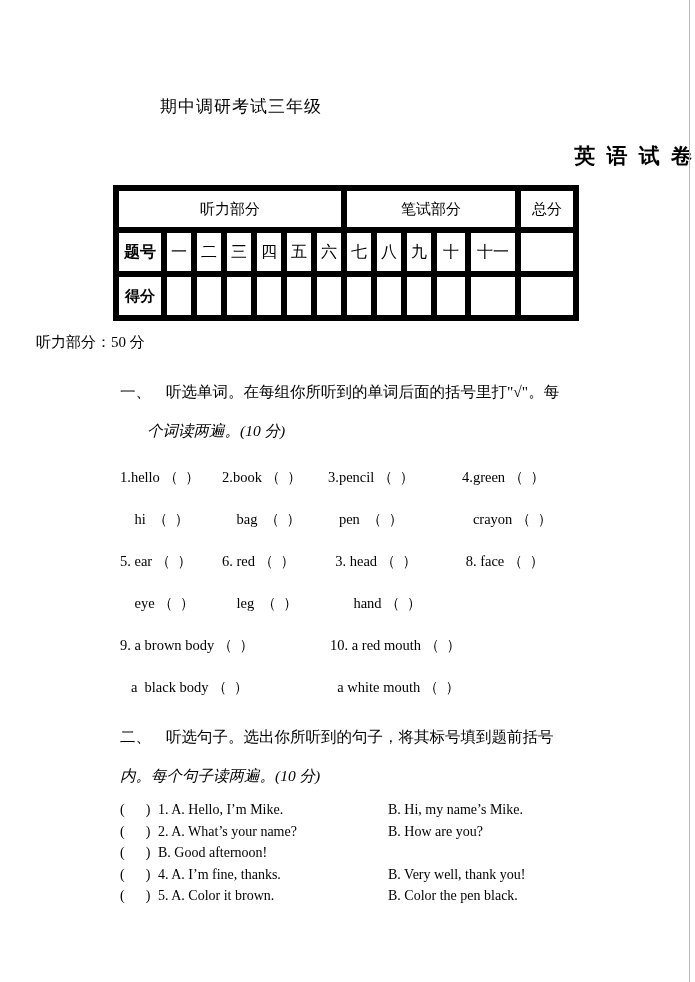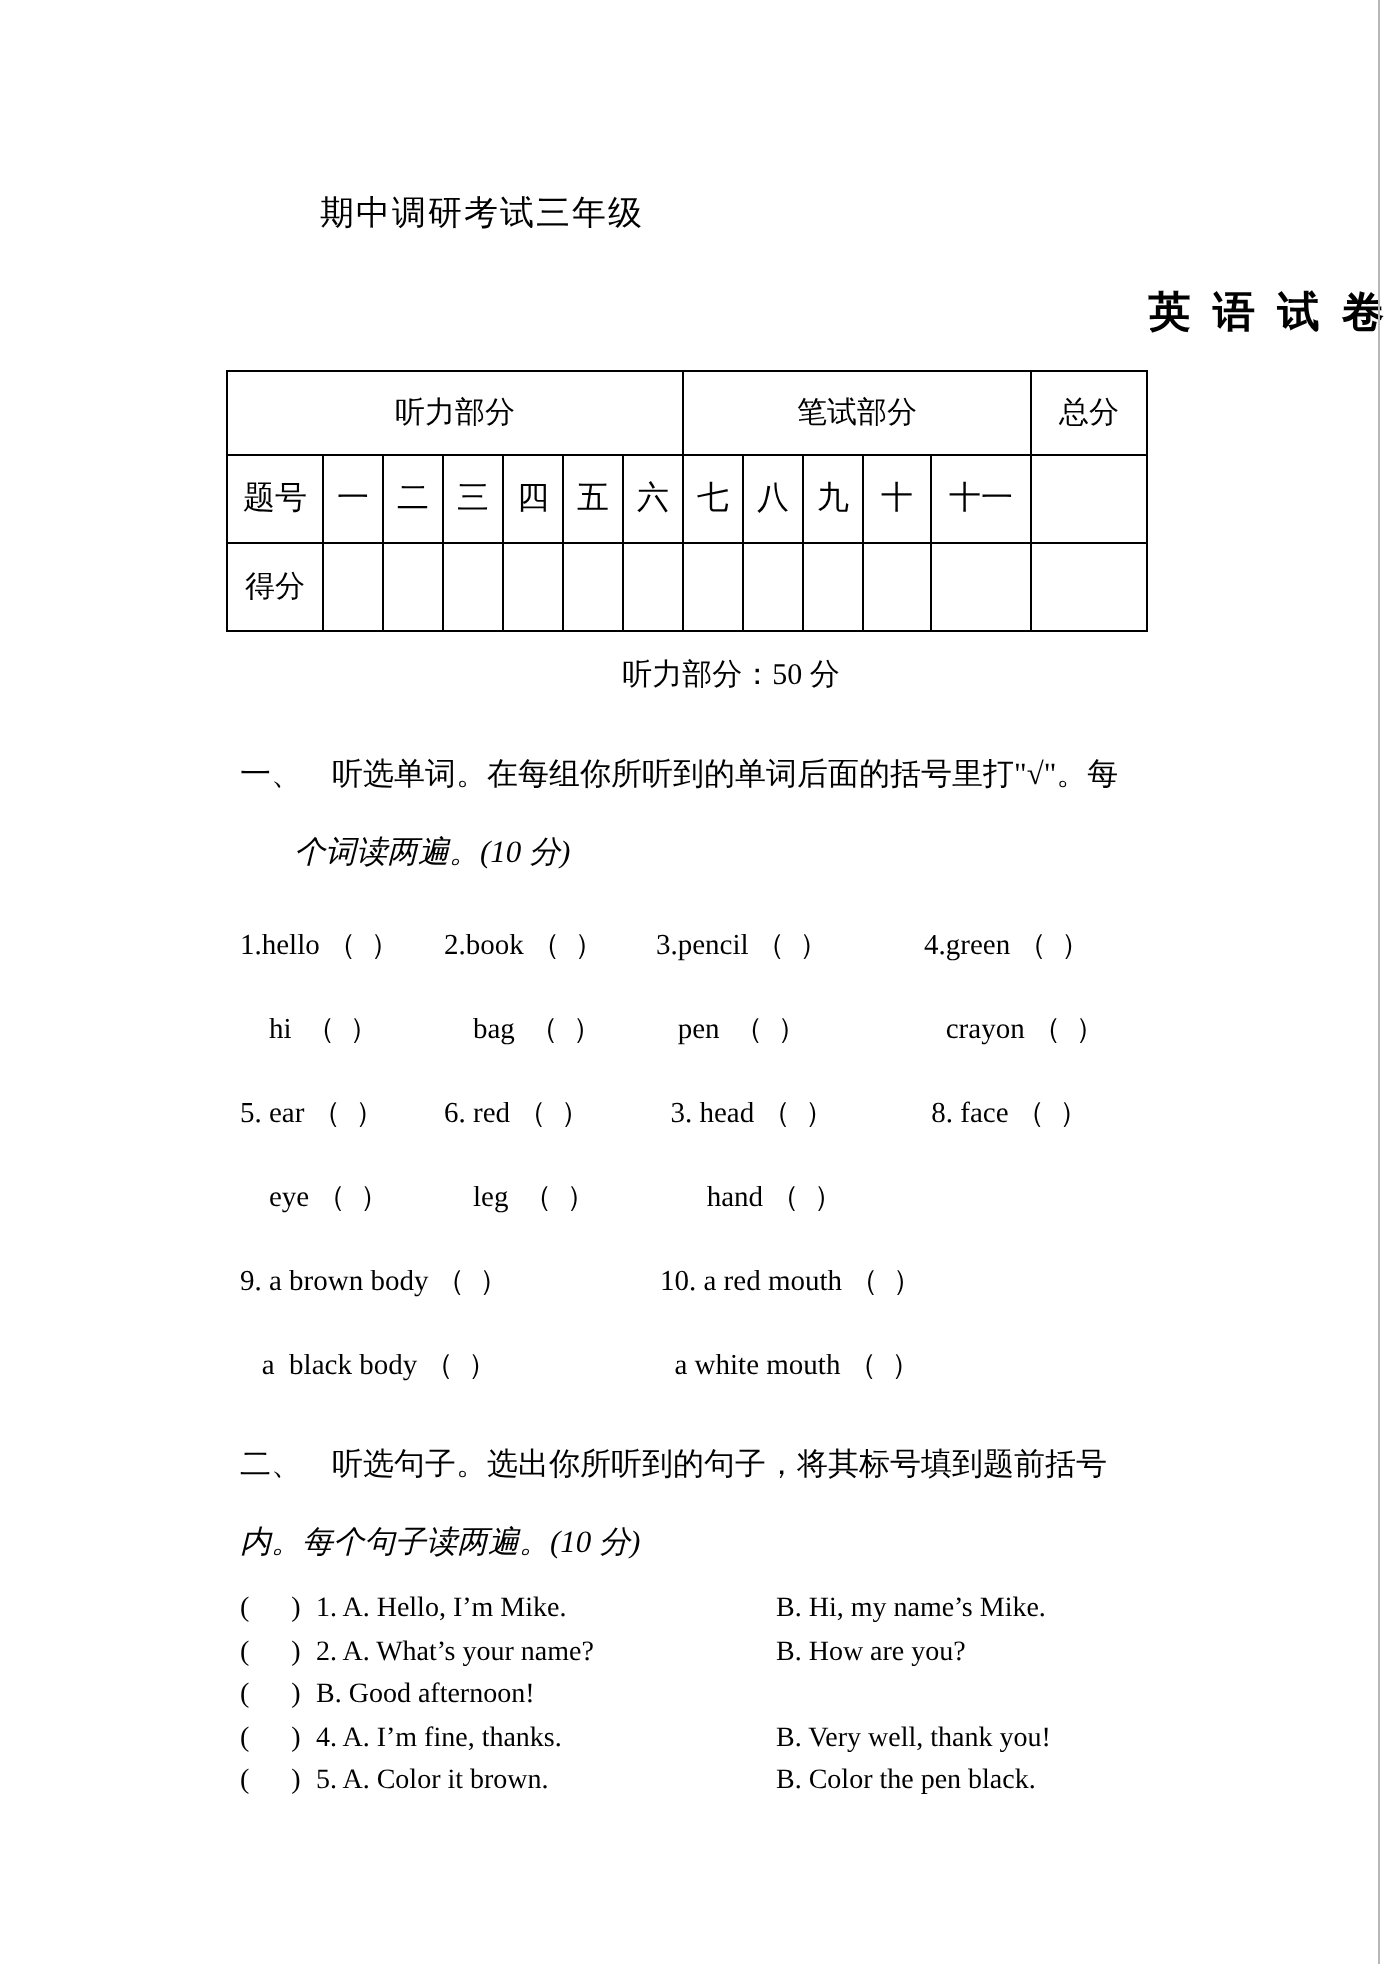--- a/index.html
+++ b/index.html
@@ -32,32 +32,32 @@
     font-size: 21px;
     font-weight: bold;
     letter-spacing: 3px;
   }
   table.score-table {
     border-collapse: collapse;
     margin: 15px 0 0 113px;
     table-layout: fixed;
   }
   table.score-table td {
-    border: 1px solid #000000;
+    border: 6px solid #000000;
     text-align: center;
     vertical-align: middle;
     font-size: 15px;
     overflow: hidden;
   }
   tr.hdr-row td { height: 42px; }
   tr.num-row td { height: 44px; font-size: 16px; }
   tr.score-row td { height: 44px; }
-  td.label-cell { text-align: center; font-size: 15px; }
+  td.label-cell { text-align: center; font-size: 15px; font-weight: bold; }
   .banner {
-    text-align: center;
+    text-align: left;
     margin-top: 12px;
     font-size: 15px;
     margin-left: 36px;
   }
   .sec-head {
     display: flex;
     margin: 30px 0 0 120px;
     font-size: 15.5px;
     white-space: pre;
   }

